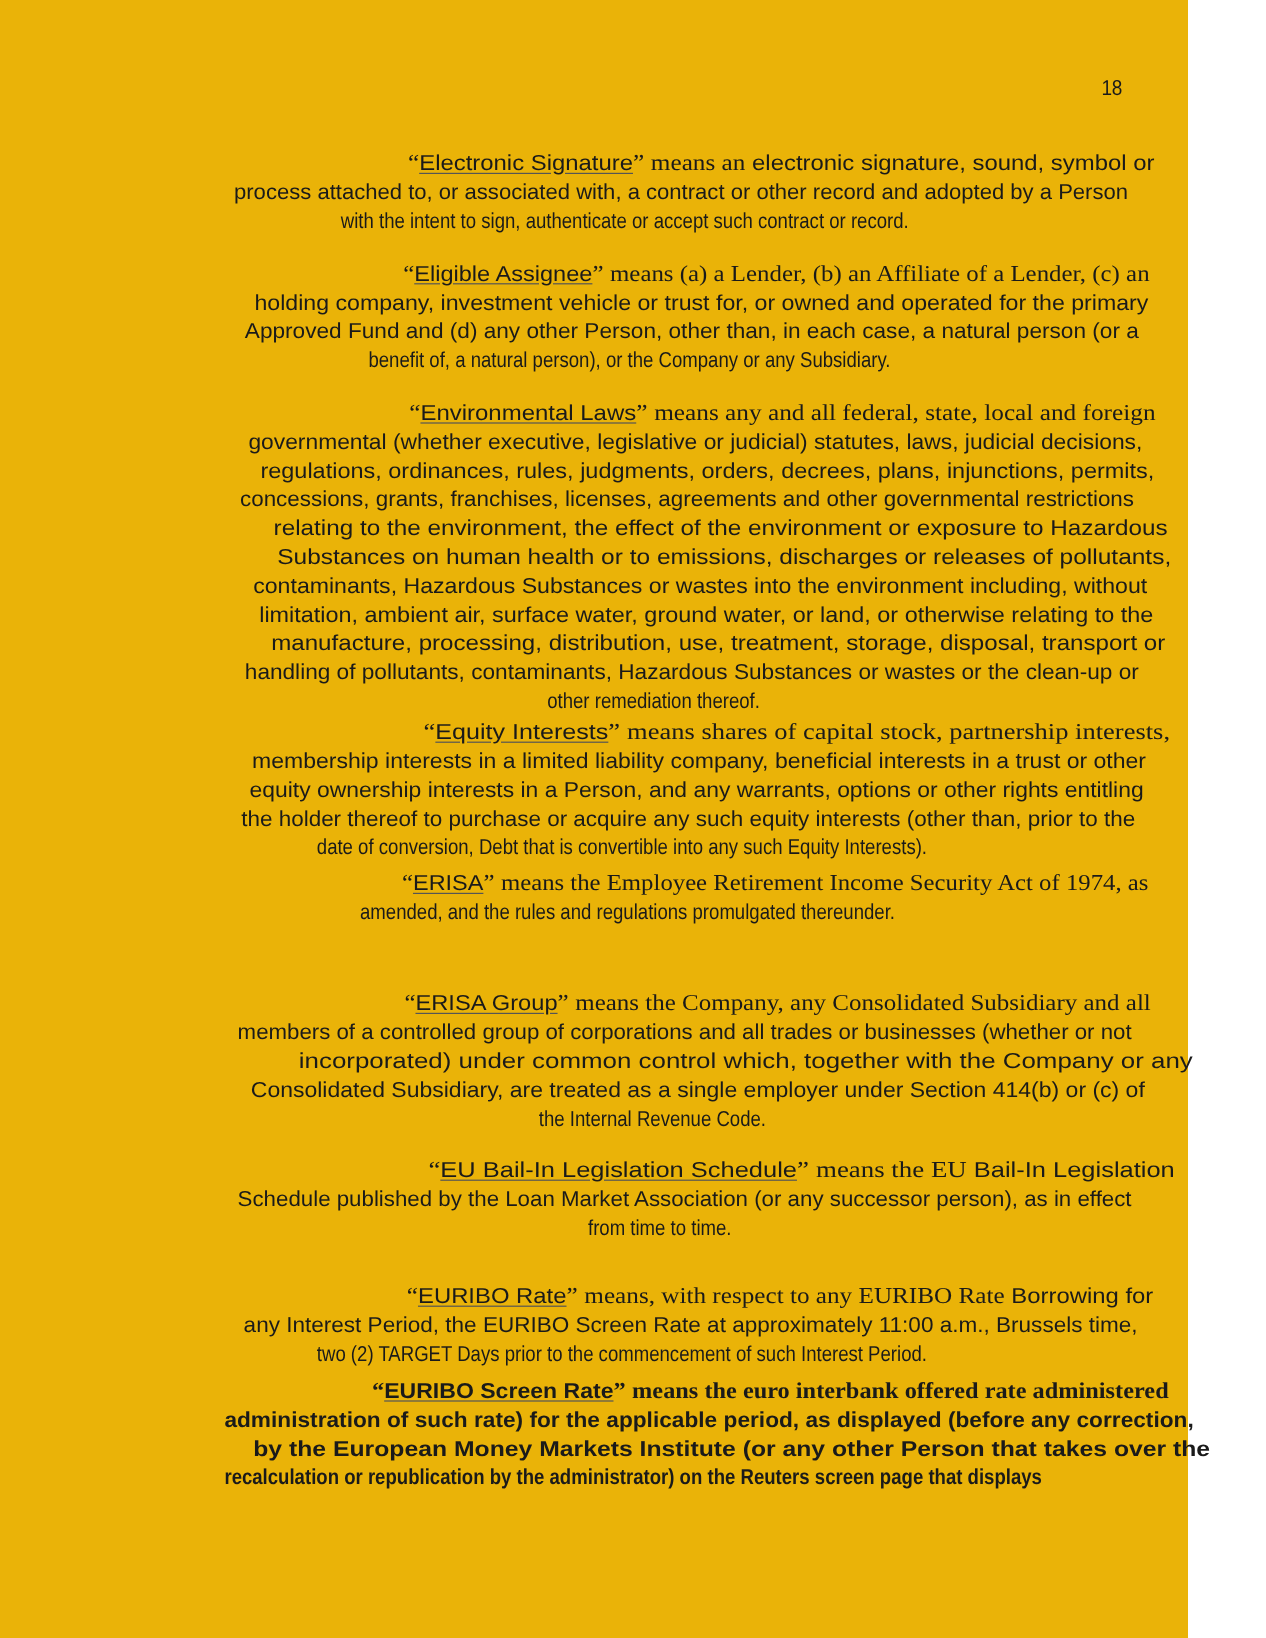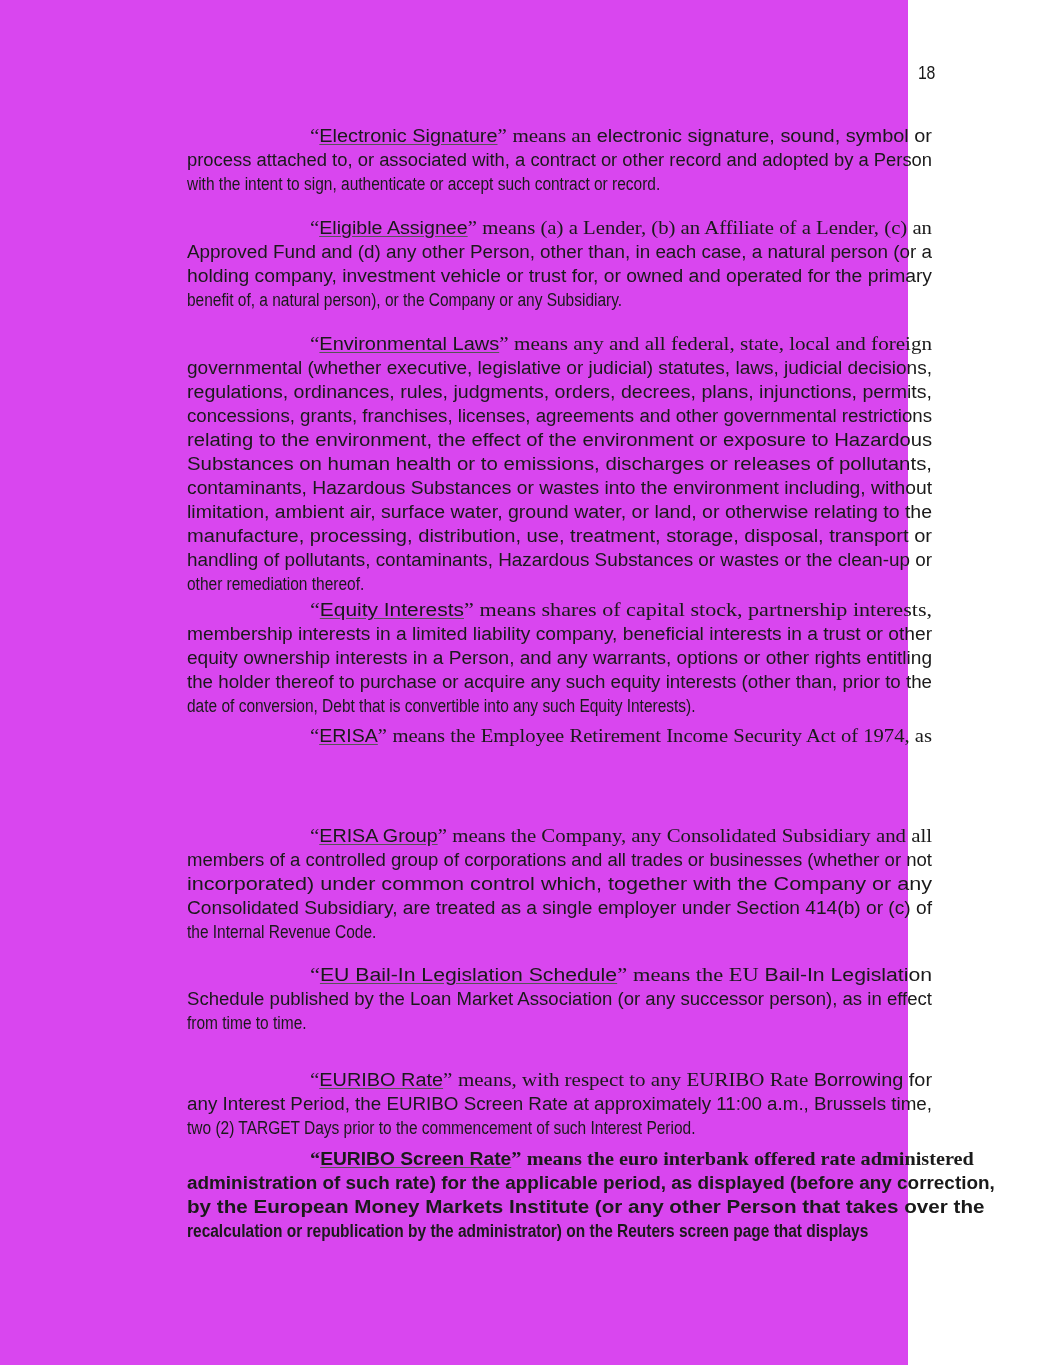--- a/index.html
+++ b/index.html
@@ -1,23 +1,23 @@
 <!DOCTYPE html>
 <html><head>
 <meta charset="utf-8">
 <style>
   html, body { margin: 0; padding: 0; background: #ffffff; }
   body { width: 1055px; height: 1365px; position: relative; overflow: hidden; color: #1a1a1a; }
-  .page { position: absolute; left: 0; top: 0; width: 908px; height: 1365px; background: #d946ef; }
+  .page { position: absolute; left: 0; top: 0; width: 990px; height: 1365px; background: #eab308; }
   .page-number {
     position: absolute; left: 900px; top: 63px; width: 35px; text-align: right;
     font-family: "Liberation Sans", sans-serif; font-size: 18px; letter-spacing: -0.3px;
     transform: scaleX(0.88); transform-origin: right center;
   }
-  .para { position: absolute; left: 187px; width: 745px; }
+  .para { position: absolute; left: 187px; width: 745px; text-align: center; }
   .line {
     position: relative; height: 24px; line-height: 24px; white-space: nowrap;
     font-family: "Liberation Sans", sans-serif; font-size: 18px;
   }
   .line .fit { display: inline-block; transform-origin: left center; white-space: nowrap; }
   .first { padding-left: 123px; }
   .term { text-decoration: underline; text-decoration-color: #555; text-underline-offset: 2px; }
   .serif { font-family: "Liberation Serif", serif; font-size: 19px; }
   .q { font-family: "Liberation Serif", serif; font-size: 19px; }
 </style>
@@ -27,22 +27,22 @@
 <div class="page">
   <div class="page-number">18</div>
   <div id="defs">
       <div class="para" style="top: 124px;">
         <div class="line first"><span class="fit" style="transform: scaleX(1.106);"><span class="q">“</span><span class="term">Electronic Signature</span><span class="q">”</span> <span class="serif">means an</span> <span>electronic signature, sound, symbol or</span></span></div>
         <div class="line"><span class="fit" style="transform: scaleX(1.0214);">process attached to, or associated with, a contract or other record and adopted by a Person</span></div>
         <div class="line"><span class="fit" style="transform: scaleX(0.86);">with the intent to sign, authenticate or accept such contract or record.</span></div>
       </div>
       <div class="para" style="top: 216px;">
         <div class="line first"><span class="fit" style="transform: scaleX(1.0908);"><span class="q">“</span><span class="term">Eligible Assignee</span><span class="q">”</span> <span class="serif">means (a) a Lender, (b) an Affiliate of a Lender, (c) an</span></span></div>
+        <div class="line"><span class="fit" style="transform: scaleX(1.0719);">holding company, investment vehicle or trust for, or owned and operated for the primary</span></div>
         <div class="line"><span class="fit" style="transform: scaleX(1.0472);">Approved Fund and (d) any other Person, other than, in each case, a natural person (or a</span></div>
-        <div class="line"><span class="fit" style="transform: scaleX(1.0719);">holding company, investment vehicle or trust for, or owned and operated for the primary</span></div>
         <div class="line"><span class="fit" style="transform: scaleX(0.86);">benefit of, a natural person), or the Company or any Subsidiary.</span></div>
       </div>
       <div class="para" style="top: 332px;">
         <div class="line first"><span class="fit" style="transform: scaleX(1.1094);"><span class="q">“</span><span class="term">Environmental Laws</span><span class="q">”</span> <span class="serif">means any and all federal, state, local and foreign</span></span></div>
         <div class="line"><span class="fit" style="transform: scaleX(1.0562);">governmental (whether executive, legislative or judicial) statutes, laws, judicial decisions,</span></div>
         <div class="line"><span class="fit" style="transform: scaleX(1.087);">regulations, ordinances, rules, judgments, orders, decrees, plans, injunctions, permits,</span></div>
         <div class="line"><span class="fit" style="transform: scaleX(1.0371);">concessions, grants, franchises, licenses, agreements and other governmental restrictions</span></div>
         <div class="line"><span class="fit" style="transform: scaleX(1.1236);">relating to the environment, the effect of the environment or exposure to Hazardous</span></div>
         <div class="line"><span class="fit" style="transform: scaleX(1.1333);">Substances on human health or to emissions, discharges or releases of pollutants,</span></div>
         <div class="line"><span class="fit" style="transform: scaleX(1.0698);">contaminants, Hazardous Substances or wastes into the environment including, without</span></div>
@@ -53,20 +53,21 @@
       </div>
       <div class="para" style="top: 598px;">
         <div class="line first"><span class="fit" style="transform: scaleX(1.1619);"><span class="q">“</span><span class="term">Equity Interests</span><span class="q">”</span> <span class="serif">means shares of capital stock, partnership interests,</span></span></div>
         <div class="line"><span class="fit" style="transform: scaleX(1.0659);">membership interests in a limited liability company, beneficial interests in a trust or other</span></div>
         <div class="line"><span class="fit" style="transform: scaleX(1.0592);">equity ownership interests in a Person, and any warrants, options or other rights entitling</span></div>
         <div class="line"><span class="fit" style="transform: scaleX(1.0399);">the holder thereof to purchase or acquire any such equity interests (other than, prior to the</span></div>
         <div class="line"><span class="fit" style="transform: scaleX(0.86);">date of conversion, Debt that is convertible into any such Equity Interests).</span></div>
       </div>
       <div class="para" style="top: 724px;">
         <div class="line first"><span class="fit" style="transform: scaleX(1.0856);"><span class="q">“</span><span class="term">ERISA</span><span class="q">”</span> <span class="serif">means the Employee Retirement Income Security Act of 1974, as</span></span></div>
+        <div class="line"><span class="fit" style="transform: scaleX(0.86);">amended, and the rules and regulations promulgated thereunder.</span></div>
       </div>
       <div class="para" style="top: 824px;">
         <div class="line first"><span class="fit" style="transform: scaleX(1.0955);"><span class="q">“</span><span class="term">ERISA Group</span><span class="q">”</span> <span class="serif">means the Company, any Consolidated Subsidiary and all</span></span></div>
         <div class="line"><span class="fit" style="transform: scaleX(1.0299);">members of a controlled group of corporations and all trades or businesses (whether or not</span></div>
         <div class="line"><span class="fit" style="transform: scaleX(1.199);">incorporated) under common control which, together with the Company or any</span></div>
         <div class="line"><span class="fit" style="transform: scaleX(1.0642);">Consolidated Subsidiary, are treated as a single employer under Section 414(b) or (c) of</span></div>
         <div class="line"><span class="fit" style="transform: scaleX(0.86);">the Internal Revenue Code.</span></div>
       </div>
       <div class="para" style="top: 963px;">
         <div class="line first"><span class="fit" style="transform: scaleX(1.1786);"><span class="q">“</span><span class="term">EU Bail-In Legislation Schedule</span><span class="q">”</span> <span class="serif">means the EU</span> <span>Bail-In Legislation</span></span></div>

